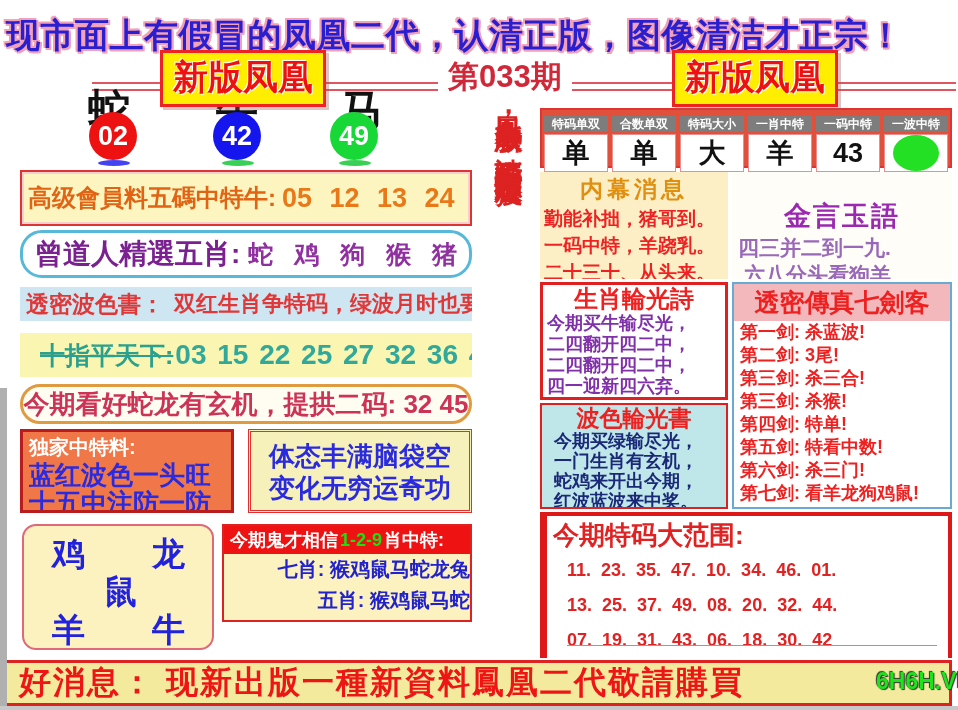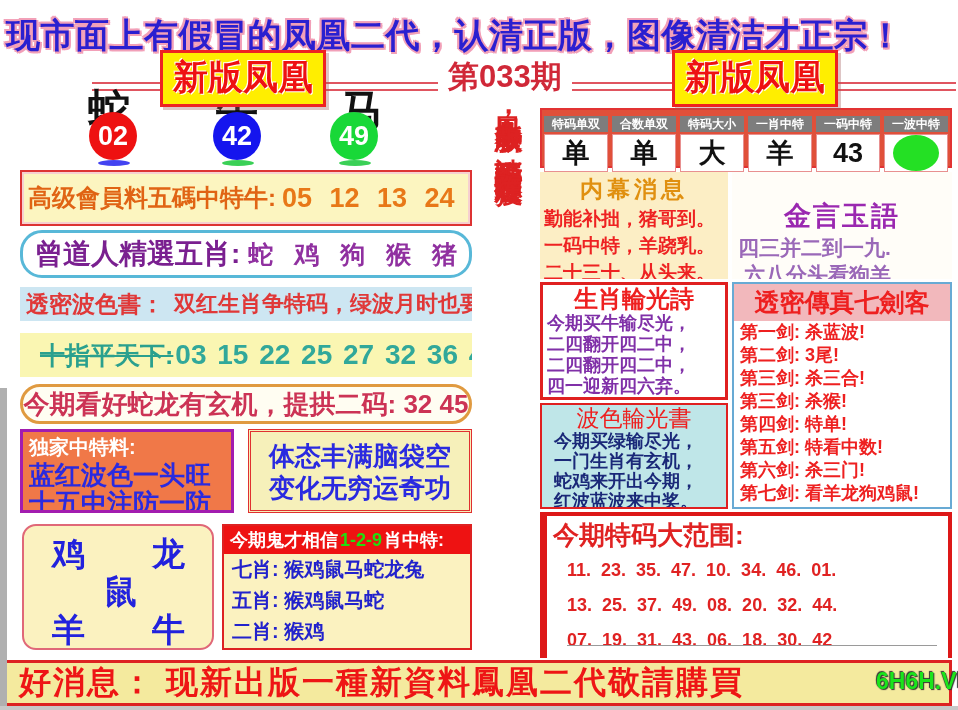--- a/index.html
+++ b/index.html
@@ -68,37 +68,37 @@
   }
   .ten-label{color:#2aa08e;font-size:25px;font-weight:bold;text-decoration:line-through;white-space:nowrap;margin-left:16px;}
   .ten-nums{color:#31a89a;font-size:28px;font-weight:bold;word-spacing:3px;margin-left:2px;white-space:nowrap;}
   .twocode-box{
     left:20px;top:384px;width:452px;height:40px;background:#fffdf2;
     border:3px solid #e09a40;border-radius:20px;
     display:flex;align-items:center;justify-content:center;overflow:hidden;
   }
   .twocode-text{color:#cc3355;font-size:26px;font-weight:bold;white-space:nowrap;}
   .excl-box{
-    left:20px;top:429px;width:214px;height:84px;background:#f07848;border:3px solid #a21caf;
+    left:20px;top:429px;width:214px;height:84px;background:#f07848;border:3px solid #b91c1c;
     padding:2px 6px;overflow:hidden;
   }
   .excl-title{color:#fff;font-size:20px;font-weight:bold;}
   .excl-line{color:#2a2ae0;font-size:26px;font-weight:bold;line-height:28px;white-space:nowrap;}
   .couplet-box{
     left:248px;top:429px;width:224px;height:84px;background:#f6f0ba;
     border:3px double #e03030;text-align:center;padding-top:8px;overflow:hidden;
   }
   .couplet-line{color:#2a2ae0;font-size:26px;font-weight:bold;line-height:32px;white-space:nowrap;}
   .zgrid-box{
     left:22px;top:524px;width:192px;height:126px;background:#fbf2c0;
     border:2px solid #e06878;border-radius:14px;
   }
   .zgrid-char{position:absolute;color:#2222dd;font-size:33px;font-weight:bold;}
   .ghost-box{
-    left:222px;top:524px;width:250px;height:126px;border:2px solid #dd2222;background:#fbf2c0;overflow:hidden;
+    left:222px;top:524px;width:250px;height:98px;border:2px solid #dd2222;background:#fbf2c0;overflow:hidden;text-align:right;
   }
   .ghost-head{
     background:#ee1212;color:#fff;font-size:18px;font-weight:bold;height:28px;
     display:flex;align-items:center;padding-left:6px;white-space:nowrap;
   }
   .ghost-highlight{color:#22dd11;margin:0 2px;}
   .ghost-row{color:#2222cc;font-size:20px;font-weight:bold;line-height:31px;padding-left:8px;white-space:nowrap;}
 
   
   .vslogan{
@@ -133,21 +133,21 @@
   .golden-title{color:#9a28b0;font-size:27px;font-weight:bold;text-align:center;letter-spacing:2px;margin-top:26px;}
   .golden-line{color:#9a68b8;font-size:21px;font-weight:bold;line-height:27px;white-space:nowrap;}
   .zpoem-box{
     left:540px;top:282px;width:188px;height:118px;border:3px solid #e02020;background:#fff;overflow:hidden;
   }
   .zpoem-title{color:#ee2020;font-size:24px;font-weight:bold;text-align:center;line-height:28px;}
   .zpoem-line{color:#8030a8;font-size:18px;font-weight:bold;line-height:21px;padding-left:4px;white-space:nowrap;}
   .wpoem-box{
     left:540px;top:403px;width:188px;height:106px;border:2px solid #e02020;background:#bfe6e8;overflow:hidden;
   }
-  .wpoem-title{color:#ee2020;font-size:23px;font-weight:normal;text-align:center;line-height:26px;}
+  .wpoem-title{color:#ee2020;font-size:23px;font-weight:bold;text-align:center;line-height:26px;}
   .wpoem-line{color:#1a2878;font-size:18px;font-weight:bold;line-height:20px;padding-left:12px;white-space:nowrap;}
   .swords-box{
     left:732px;top:282px;width:220px;height:227px;border:2px solid #68aad4;background:#fff;overflow:hidden;
   }
   .swords-title{
     background:#f2b8bc;color:#ee2020;font-size:25px;font-weight:bold;text-align:center;
     padding:2px 0;white-space:nowrap;
   }
   .sword-item{color:#ee2020;font-size:18px;font-weight:bold;line-height:23px;padding-left:6px;white-space:nowrap;}
   .range-box{

